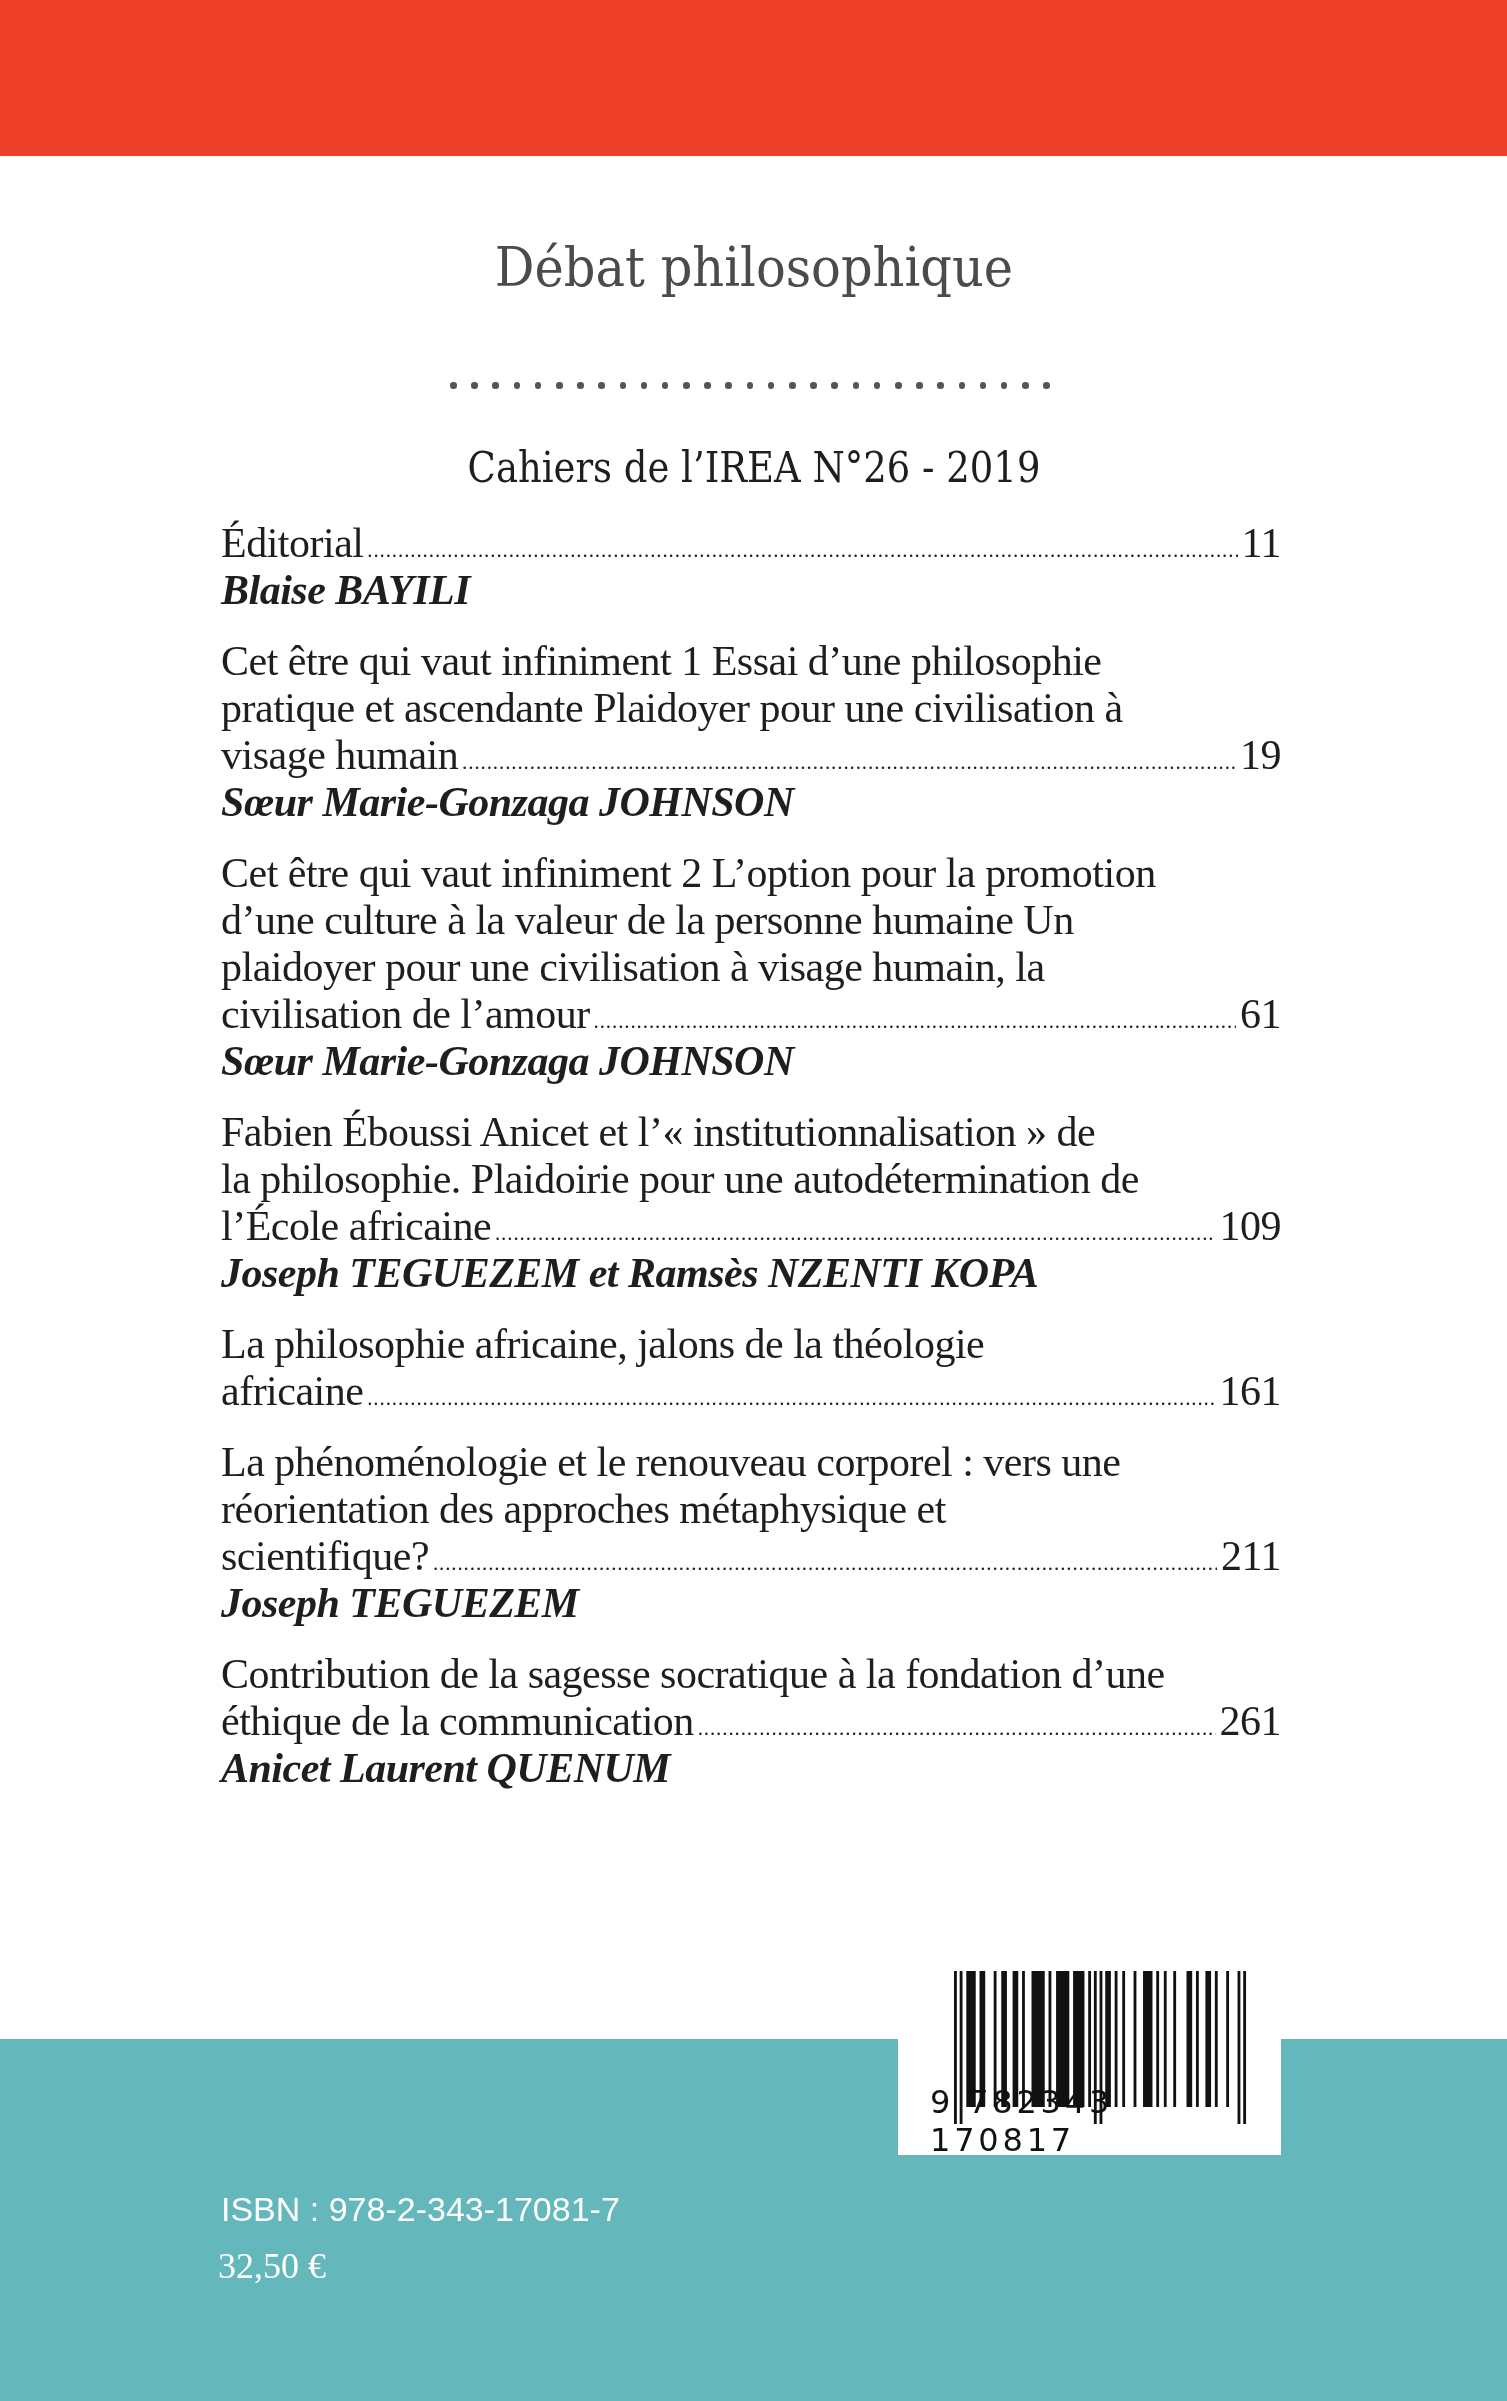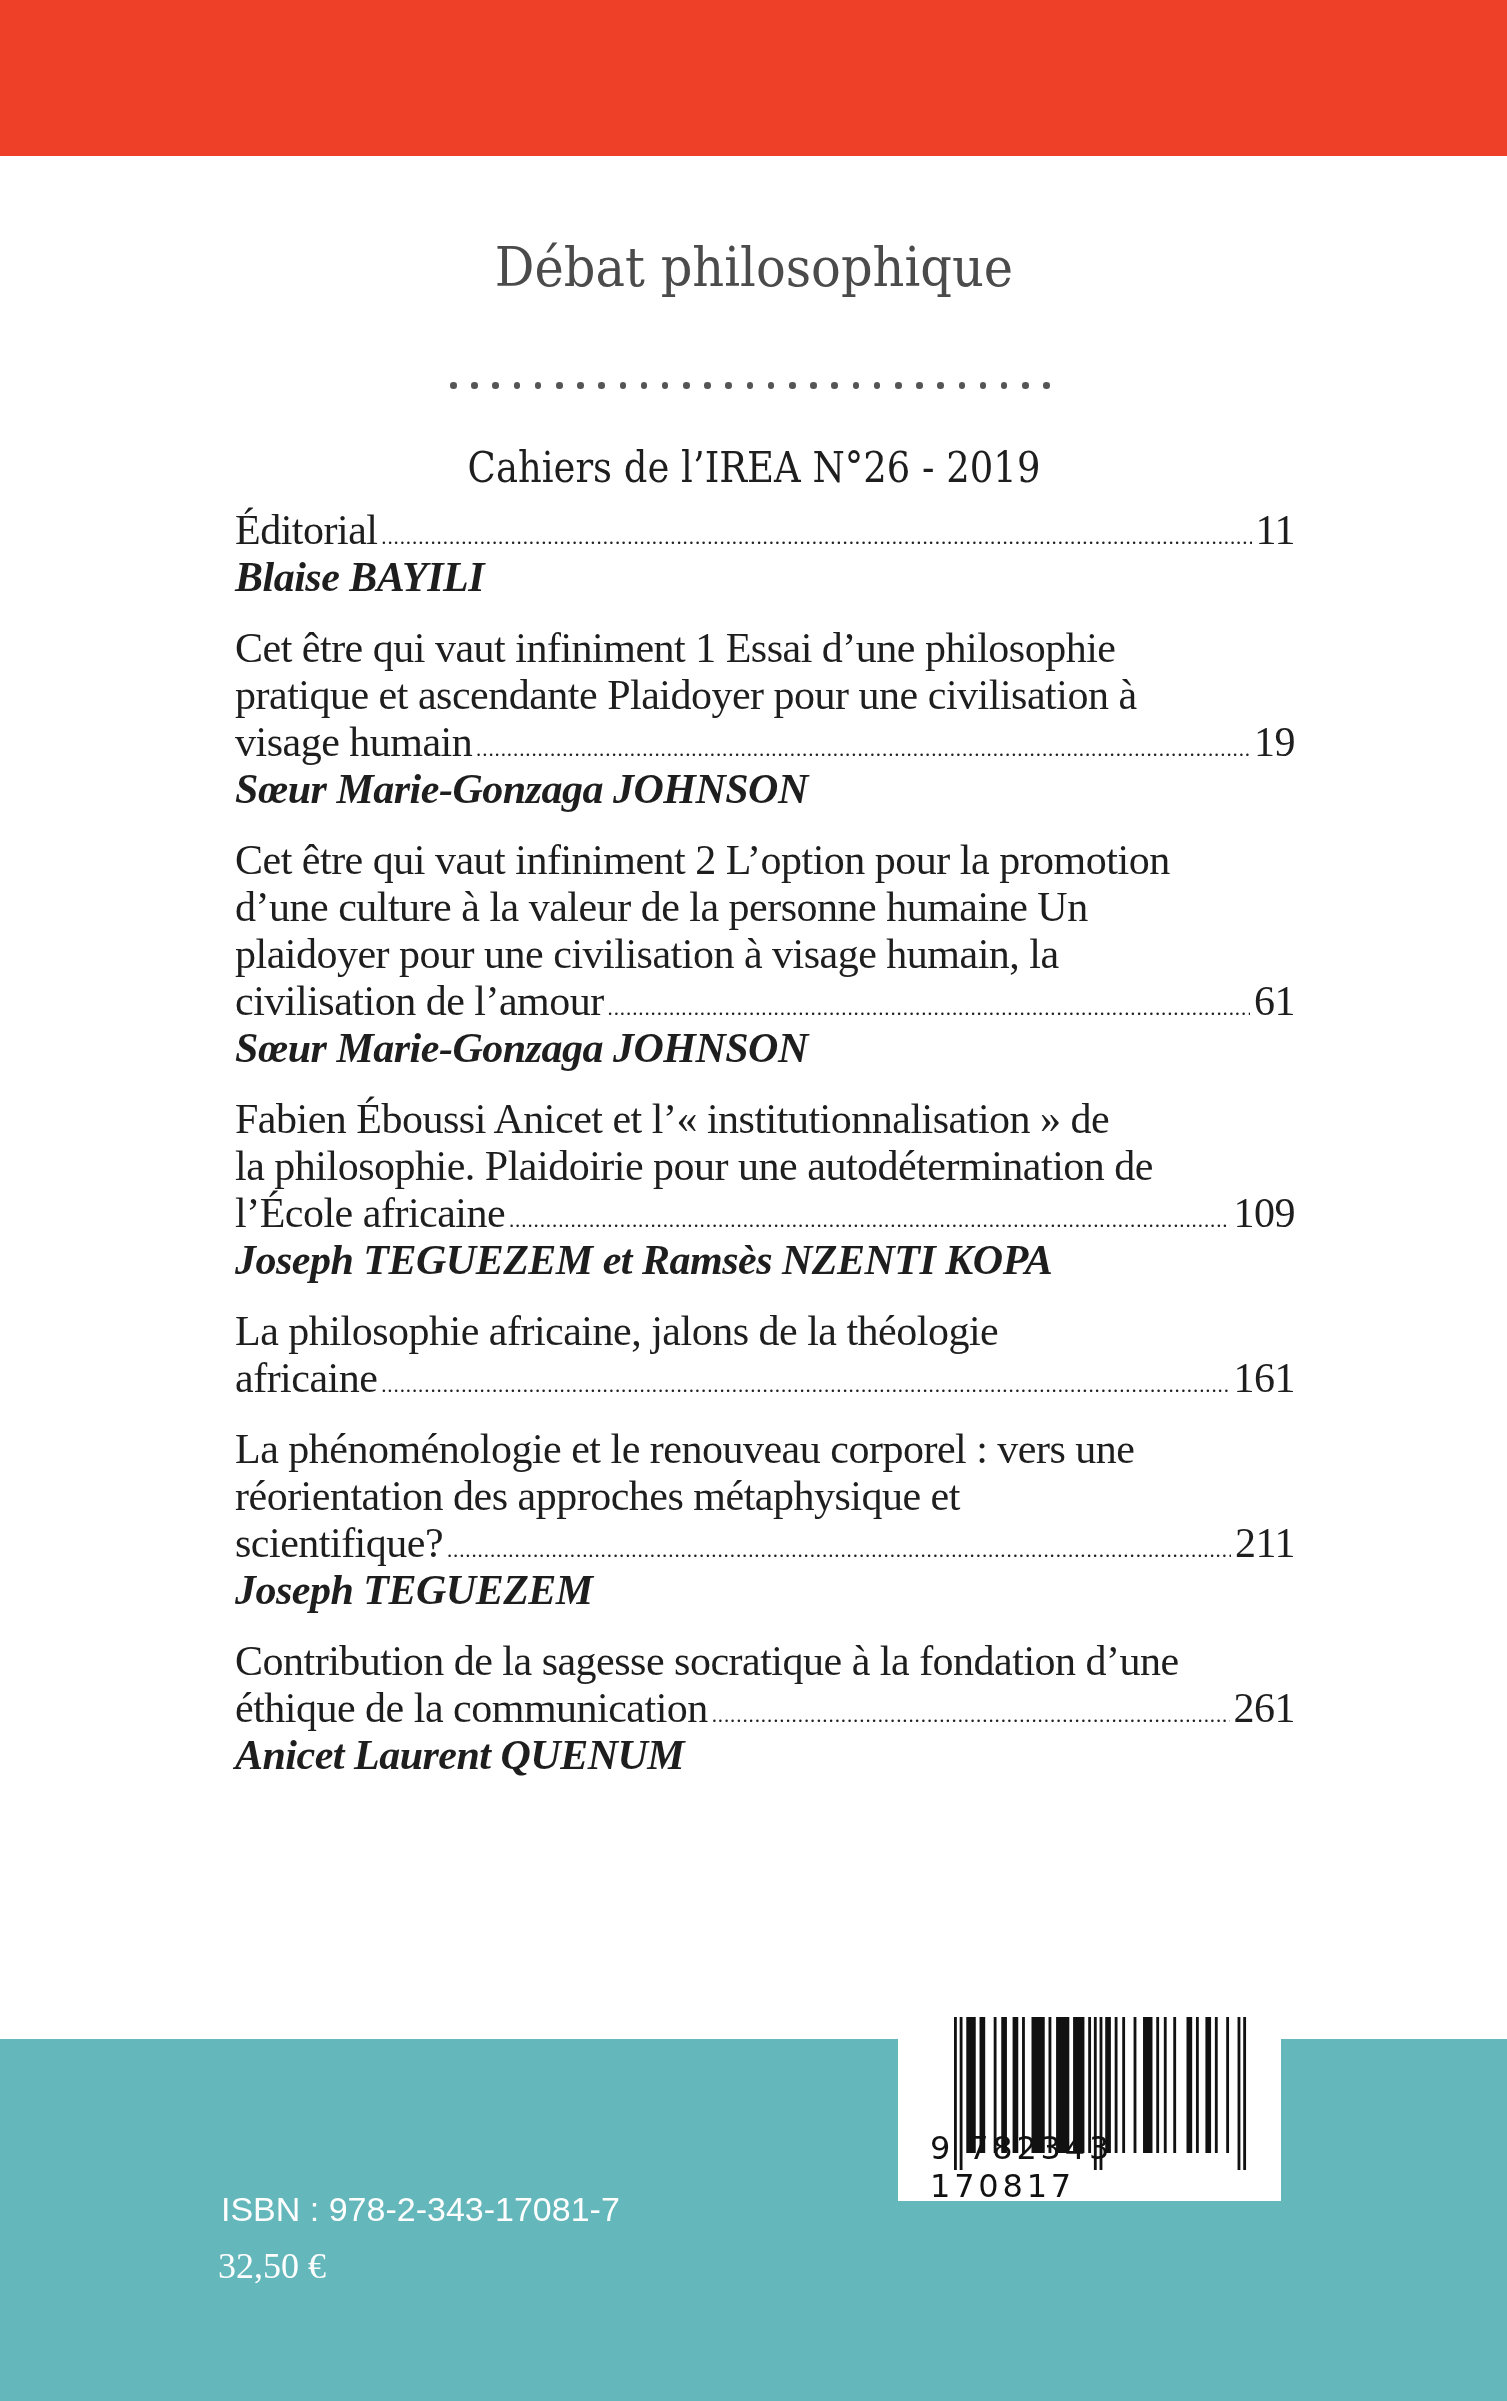--- a/index.html
+++ b/index.html
@@ -2,32 +2,32 @@
 <html style="font-size:15px"><head>
 <meta charset="utf-8">
 <style>
   html, body { margin:0; padding:0; }
   body { width:1508px; height:2402px; position:relative; background:#ffffff; overflow:hidden; font-family:"DejaVu Serif", serif; }
   .top-band { position:absolute; left:0; top:0; width:1508px; height:156px; background:#ee4029; }
   .title { position:absolute; left:0; width:1508px; top:235px; text-align:center; font-family:"DejaVu Serif", serif; font-size:55px; color:#4b4b4b; letter-spacing:0px; transform:scaleX(0.9); }
   .title-dots { position:absolute; left:450px; width:600px; top:382px; height:11.4px; display:flex; justify-content:space-between; }
   .title-dots span { width:6.6px; height:6.6px; border-radius:50%; background:#555; display:block; }
   .subtitle { position:absolute; left:0; width:1508px; top:443px; text-align:center; font-family:"DejaVu Serif", serif; font-size:42px; color:#1e1e1e; transform:scaleX(0.88); }
-  .toc { position:absolute; left:221px; top:507px; width:1060px; color:#1e1e1e; font-family:"DejaVu Serif", serif;margin-left:14px; }
+  .toc { position:absolute; left:221px; top:520px; width:1060px; color:#1e1e1e; font-family:"DejaVu Serif", serif; }
   .entry { margin-bottom:24px; }
   .line { height:47px; line-height:47px; font-size:38px; white-space:nowrap; display:flex; align-items:baseline; transform-origin:left center; }
   .line .txt { white-space:nowrap; }
   .line .leader { flex:1; overflow:hidden; white-space:nowrap; margin:0 3.8px; font-size:21px; letter-spacing:0.9px; color:#222; }
   .line .page { white-space:nowrap; }
   .author { height:47px; line-height:47px; font-size:38px; font-weight:bold; font-style:italic; white-space:nowrap; }
   .cond { font-family:"Liberation Serif", serif; font-size:42px; letter-spacing:-0.5px; }
   .bottom-band { position:absolute; left:0; top:2039px; width:1508px; height:362px; background:#64b7ba; }
   .isbn { position:absolute; left:221px; top:2190px; font-family:Liberation Sans, sans-serif; font-size:34px; color:#ffffff; }
   .price { position:absolute; left:218px; top:2245px; font-family:"Liberation Serif", serif; font-size:36px; color:#ffffff; }
-  .barcode-box { position:absolute; left:898px; top:1997px; width:383px; height:204px; background:#ffffff; }
+  .barcode-box { position:absolute; left:898px; top:1951px; width:383px; height:204px; background:#ffffff; }
   .bars { position:absolute; left:56px; top:20px; width:293px; height:153px; }
   .bar-digits { position:absolute; left:32px; top:132px; width:312px; font-family:"DejaVu Sans", sans-serif; font-size:32px; color:#111; letter-spacing:3.8px; }
 </style>
 </head>
 <body>
 
 <div class="top-band"></div>
 
 <div class="title">Débat philosophique</div>
 <div class="title-dots" id="title-dots">

